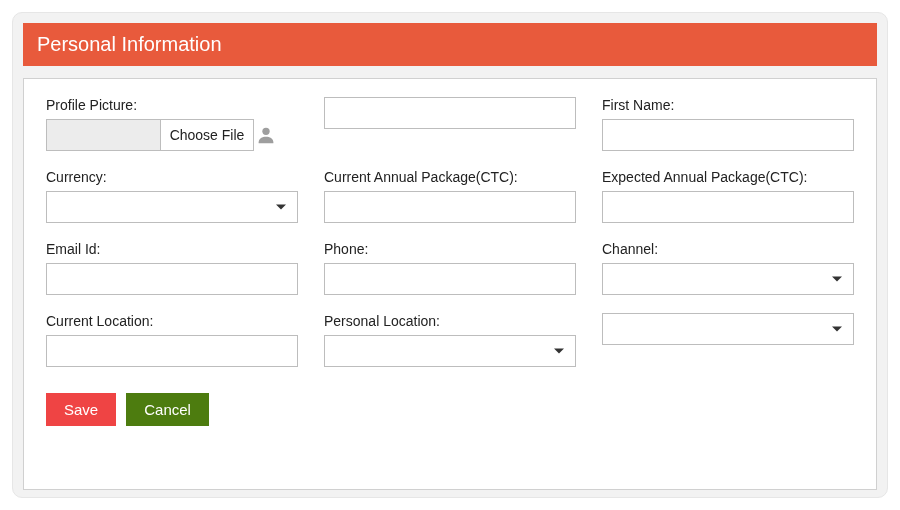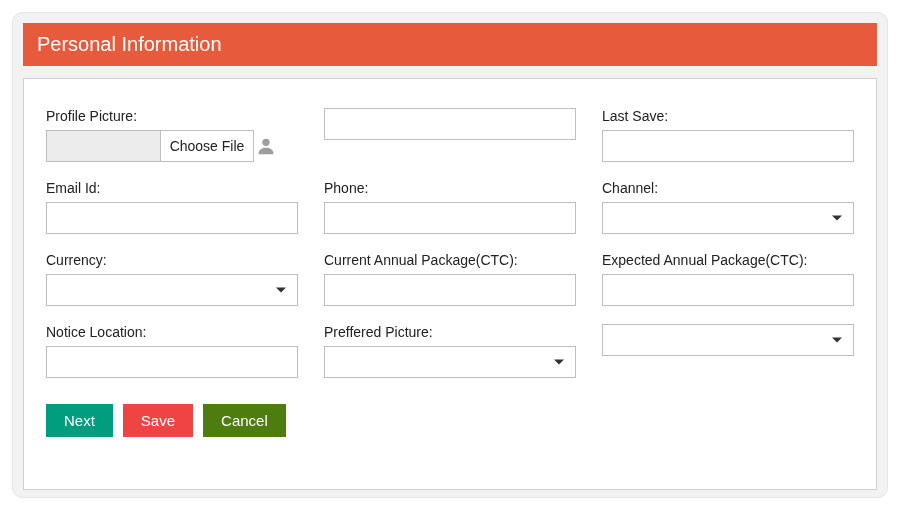--- a/index.html
+++ b/index.html
@@ -32,21 +32,20 @@
     background: #fff;
     border: 1px solid #d0d0d0;
     margin-top: 12px;
     padding: 18px 22px 30px 22px;
     height: 412px;
   }
   .row {
     display: flex;
     gap: 26px;
     margin-bottom: 18px;
-    margin-top: 11px;
   }
   .col {
     flex: 1;
     display: flex;
     flex-direction: column;
   }
   label {
     font-size: 14px;
     color: #222;
     margin-bottom: 6px;
@@ -152,21 +151,39 @@
             <svg class="avatar" viewBox="0 0 24 24">
               <circle cx="12" cy="8" r="4"></circle>
               <path d="M4 20c0-4 4-6 8-6s8 2 8 6v1H4z"></path>
             </svg>
           </div>
         </div>
         <div class="col">
           <input type="text" value="" style="">
         </div>
         <div class="col">
-          <label>Last Save:</label>
+          <label>First Name:</label>
+          <input type="text" value="" style="">
+        </div>
+      </div>
+
+      <div class="row">
+        <div class="col">
+          <label>Currency:</label>
+          <div class="select-wrap">
+            <input type="text" readonly="" class="select-input" value="" style="">
+            <span class="caret"></span>
+          </div>
+        </div>
+        <div class="col">
+          <label>Current Annual Package(CTC):</label>
+          <input type="text" value="" style="">
+        </div>
+        <div class="col">
+          <label>Expected Annual Package(CTC):</label>
           <input type="text" value="" style="">
         </div>
       </div>
 
       <div class="row">
         <div class="col">
           <label>Email Id:</label>
           <input type="text" value="" style="">
         </div>
         <div class="col">
@@ -177,57 +194,38 @@
           <label>Channel:</label>
           <div class="select-wrap">
             <input type="text" readonly="" class="select-input" value="" style="">
             <span class="caret"></span>
           </div>
         </div>
       </div>
 
       <div class="row">
         <div class="col">
-          <label>Currency:</label>
-          <div class="select-wrap">
-            <input type="text" readonly="" class="select-input" value="" style="">
-            <span class="caret"></span>
-          </div>
-        </div>
-        <div class="col">
-          <label>Current Annual Package(CTC):</label>
-          <input type="text" value="" style="">
-        </div>
-        <div class="col">
-          <label>Expected Annual Package(CTC):</label>
-          <input type="text" value="" style="">
-        </div>
-      </div>
-
-      <div class="row">
-        <div class="col">
-          <label>Notice Location:</label>
-          <input type="text" value="" style="">
-        </div>
-        <div class="col">
-          <label>Preffered Picture:</label>
+          <label>Current Location:</label>
+          <input type="text" value="" style="">
+        </div>
+        <div class="col">
+          <label>Personal Location:</label>
           <div class="select-wrap">
             <input type="text" readonly="" class="select-input" value="" style="">
             <span class="caret"></span>
           </div>
         </div>
         <div class="col">
           <div class="select-wrap">
             <input type="text" readonly="" class="select-input" value="" style="">
             <span class="caret"></span>
           </div>
         </div>
       </div>
 
       <div class="btn-row">
-        <button class="btn btn-next">Next</button>
         <button class="btn btn-save">Save</button>
         <button class="btn btn-cancel">Cancel</button>
       </div>
 
     </div>
   </div>
 </div>
 
 </body></html>

